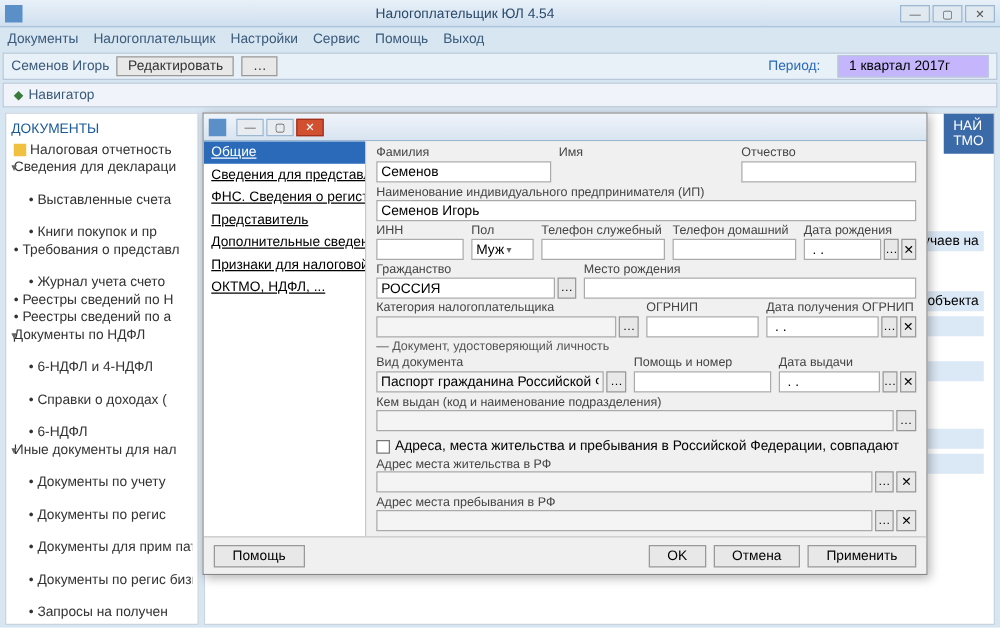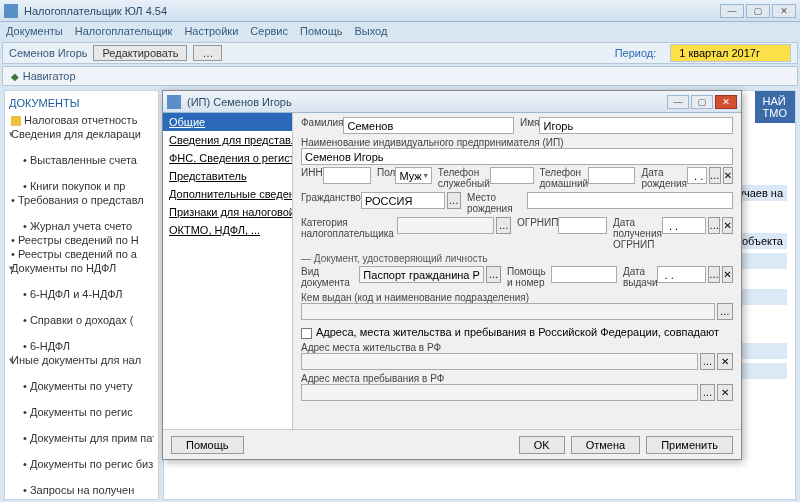--- a/index.html
+++ b/index.html
@@ -1,29 +1,29 @@
 <!DOCTYPE html>
 <html><head>
 <meta charset="utf-8">
 <style>
 * { box-sizing: border-box; margin: 0; padding: 0; font-family: Tahoma, Arial, sans-serif; font-size: 11px; }
 body { background: #d8e6f2; width: 800px; height: 502px; overflow: hidden; position: relative; }
 .main-window { background: #d8e6f2; width: 100%; height: 100%; }
 .titlebar { background: linear-gradient(#e8f0f8,#d0e0f0); height: 22px; display: flex; align-items: center; padding: 0 4px; border-bottom: 1px solid #9bb8d3; }
 .titlebar .app-icon { width: 14px; height: 14px; background: #5a8fc7; margin-right: 6px; }
-.titlebar .title { flex: 1; color: #2a4a6a; }
+.titlebar .title { flex: 1; color: #2a4a6a; text-align: center; }
 .win-btns { display: flex; gap: 2px; }
 .win-btn { width: 24px; height: 14px; background: #e0e8f0; border: 1px solid #9bb8d3; display:flex;align-items:center;justify-content:center;font-size:9px;color:#555; }
 .win-btn.close { background:#e0e8f0; }
 .menubar { background:#d8e6f2; height:18px; display:flex; padding:0 6px; gap:12px; align-items:center; color:#3a5a7a; }
 .toolbar { background:#e8f0f8; height:22px; border:1px solid #b8c8d8; display:flex; align-items:center; padding:0 6px; margin:2px; gap:6px; }
 .toolbar-text { color:#3a5a7a; }
 .toolbar-btn { background:#e8e8e8; border:1px solid #999; padding:1px 8px; color:#333; }
 .period-label { color:#2a6ab8; margin-left:auto; }
-.period-value { background:#fde047; border:1px solid #b8c8d8; padding:2px 30px 2px 8px; margin-left:8px; position:relative; }
+.period-value { background:#c4b5fd; border:1px solid #b8c8d8; padding:2px 30px 2px 8px; margin-left:8px; position:relative; }
 .navbar { background:#f0f4fa; height:20px; border:1px solid #b8c8d8; margin:2px 2px 0 2px; display:flex; align-items:center; padding:0 8px; gap:4px; color:#3a5a7a; }
 .nav-icon { color:#3a7a3a; font-size:10px; }
 .content { display:flex; padding:4px; gap:4px; height: calc(100% - 84px); }
 .sidebar { width:155px; background:#fff; border:1px solid #c8d4e0; padding:6px 4px; overflow:hidden; }
 .sidebar h3 { color:#1a5a9a; font-size:11px; margin-bottom:4px; font-weight:normal; }
 .tree { color:#333; }
 .tree-item { padding:1px 0 1px 12px; position:relative; white-space:nowrap; overflow:hidden; }
 .tree-item.top { padding-left:2px; }
 .tree-toggle { position:absolute; left:0; top:2px; color:#666; font-size:9px; }
 .tree-item.l1 { padding-left:14px;margin-top:12px; }
@@ -39,21 +39,21 @@
 .modal-titlebar .mtitle { flex:1; color:#2a4a6a; }
 .modal-titlebar .app-icon { width:14px;height:14px;background:#5a8fc7;margin-right:6px; }
 .mwin-btn { width:22px; height:14px; background:#e8ecf0; border:1px solid #9bb8d3; display:flex;align-items:center;justify-content:center;font-size:9px;color:#555; margin-left:2px;}
 .mwin-btn.close { background:#d05030; color:#fff; border-color:#a03020; }
 .modal-body { flex:1; display:flex; background:#f0f0f0; overflow:hidden; }
 .modal-nav { width:130px; background:#fff; border-right:1px solid #c8c8c8; }
 .modal-nav-item { padding:3px 6px; white-space:nowrap; overflow:hidden;text-decoration:underline; }
 .modal-nav-item.active { background:#2a6ab8; color:#fff; }
 .modal-form { flex:1; padding:4px 8px 4px 8px; overflow:hidden; }
 .row { display:flex; gap:6px; margin-bottom:2px; }
-.col { flex:1; display:flex; flex-direction:row; }
+.col { flex:1; display:flex; flex-direction:column; }
 .lbl { font-size:10px; color:#444; margin-bottom:1px; }
 .inp { background:#fff; border:1px solid #aaa; height:17px; padding:0 3px; width:100%; }
 .inp.ro { background:#f4f4f4; }
 .mini-btn { width:17px; height:17px; background:#e8e8e8; border:1px solid #999; display:flex;align-items:center;justify-content:center;font-size:10px; }
 .sel { background:#fff; border:1px solid #aaa; height:17px; padding:0 3px; display:flex;align-items:center; gap:2px; }
 .sel-arrow { font-size:8px; color:#666; }
 .sect { font-size:10px; color:#555; margin:2px 0; }
 .chk { width:11px; height:11px; border:1px solid #777; background:#fff; display:inline-block; vertical-align:middle; margin-right:4px; }
 .modal-footer { height:30px; border-top:1px solid #c8c8c8; display:flex; align-items:center; padding:0 8px; gap:6px; background:#f0f0f0;}
 .modal-footer .spacer { flex:1; }
@@ -131,21 +131,20 @@
       <div style="height:30px"></div>
       <div class="row-strip"></div>
       <div class="row-strip"></div>
     </div>
   </div>
 </div>
 
 <div class="modal">
   <div class="modal-titlebar">
     <div class="app-icon"></div>
-    <div class="mtitle">(ИП) Семенов Игорь</div>
     <div class="mwin-btn">—</div>
     <div class="mwin-btn">▢</div>
     <div class="mwin-btn close">✕</div>
   </div>
   <div class="modal-body">
     <div class="modal-nav">
       <div class="modal-nav-item active">Общие</div>
       <div class="modal-nav-item">Сведения для представл</div>
       <div class="modal-nav-item">ФНС. Сведения о регистра</div>
       <div class="modal-nav-item">Представитель</div>
@@ -154,21 +153,24 @@
       <div class="modal-nav-item">ОКТМО, НДФЛ, ...</div>
     </div>
     <div class="modal-form">
       <div class="row">
         <div class="col">
             <span class="lbl">Фамилия</span>
             <input class="inp" value="Семенов" style="">
           </div>
         <div class="col">
             <span class="lbl">Имя</span>
-            <input class="inp" value="Игорь" style="">
+          </div>
+        <div class="col">
+            <span class="lbl">Отчество</span>
+            <input class="inp" value="" style="">
           </div>
       </div>
       <span class="lbl">Наименование индивидуального предпринимателя (ИП)</span>
       <input class="inp" value="Семенов Игорь" style="">
       <div class="row" style="margin-top:2px">
         <div class="col" style="flex:0 0 70px">
             <span class="lbl">ИНН</span>
             <input class="inp" style="">
           </div>
         <div class="col" style="flex:0 0 50px">

